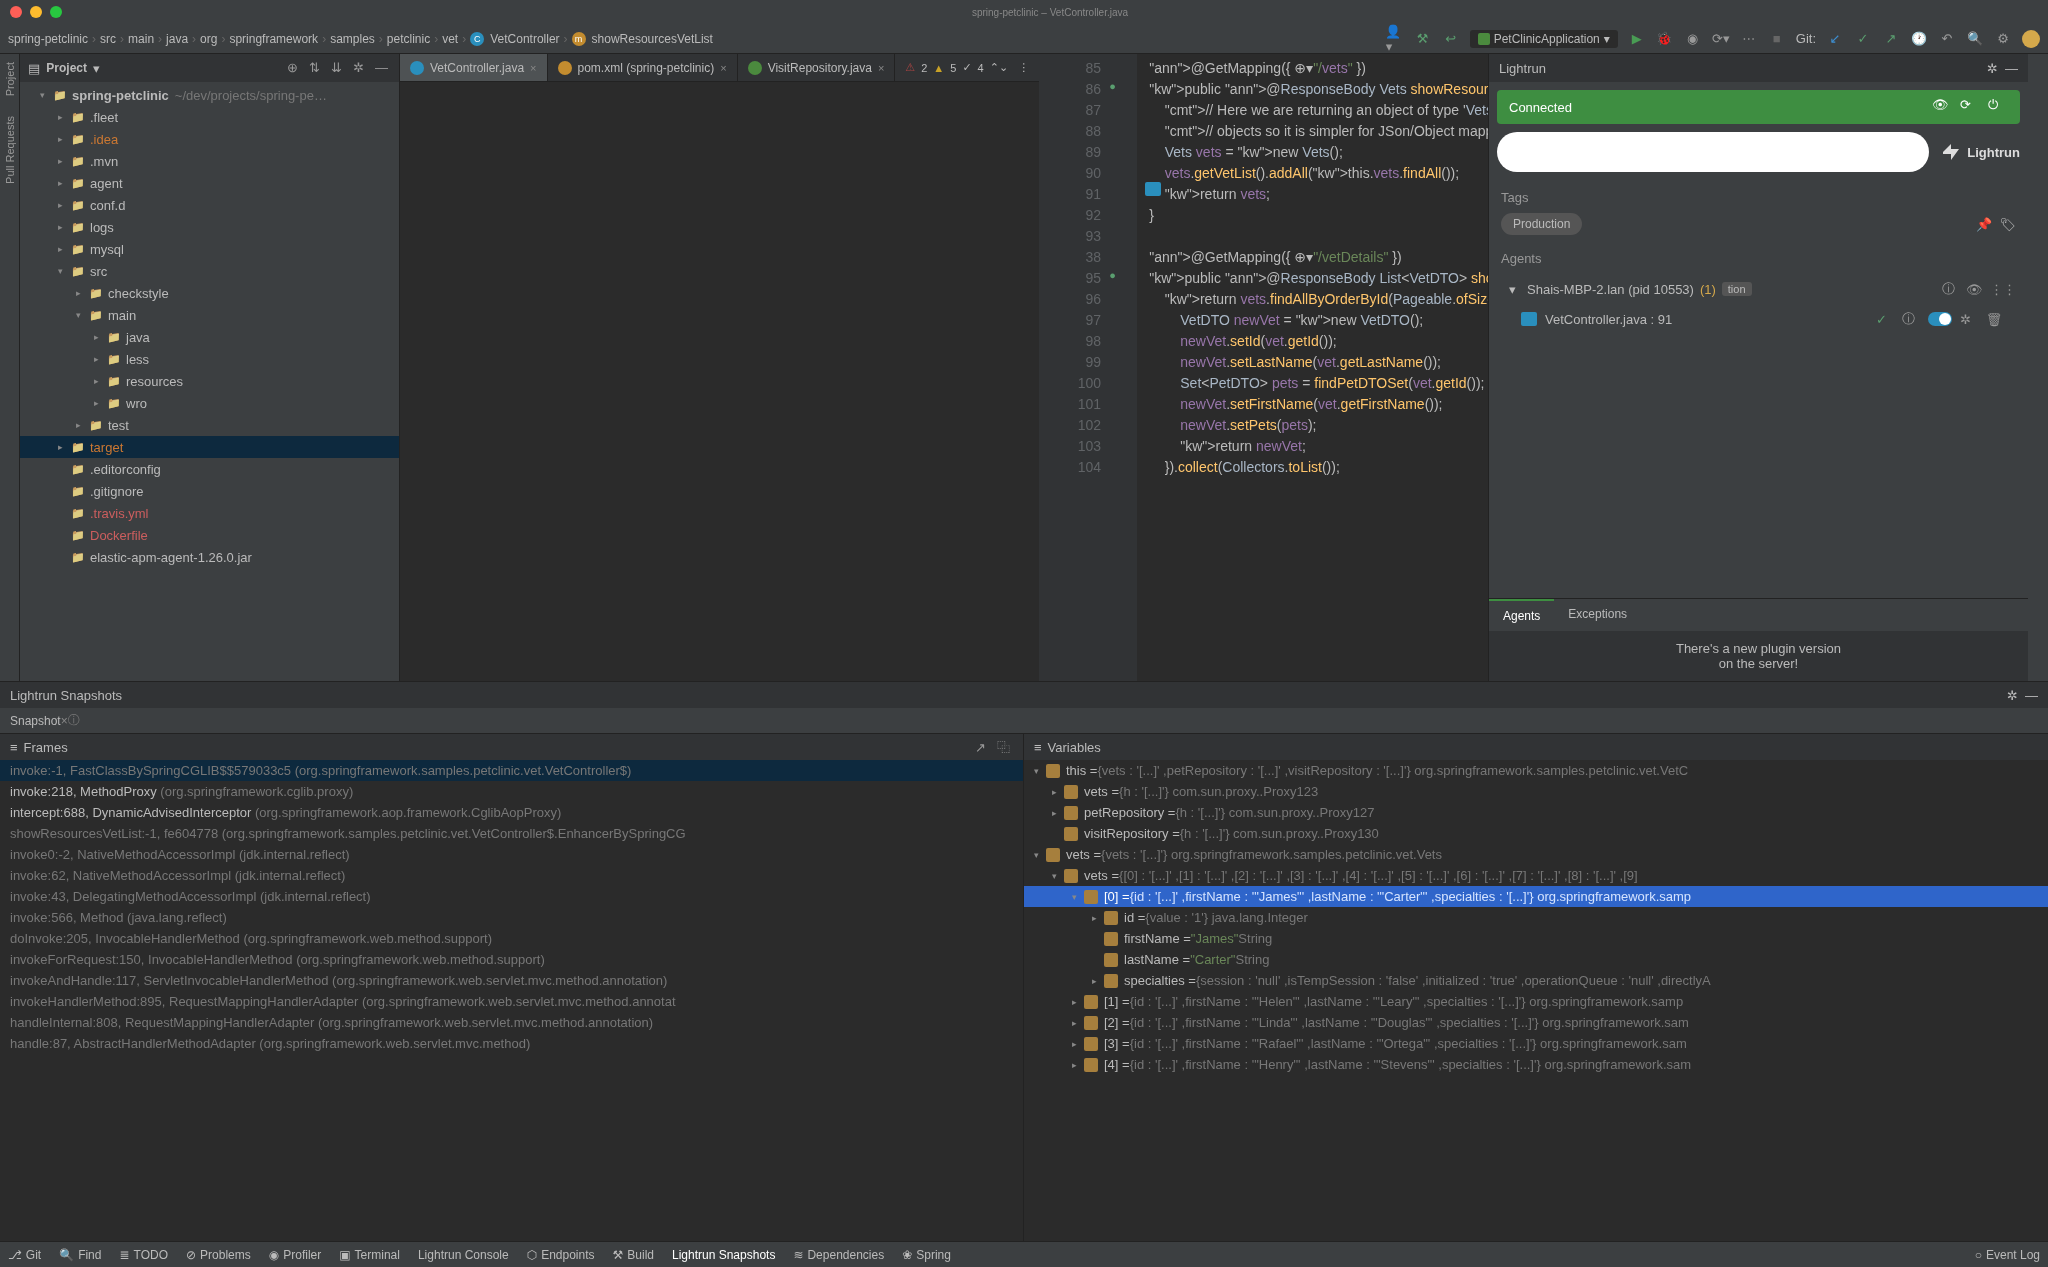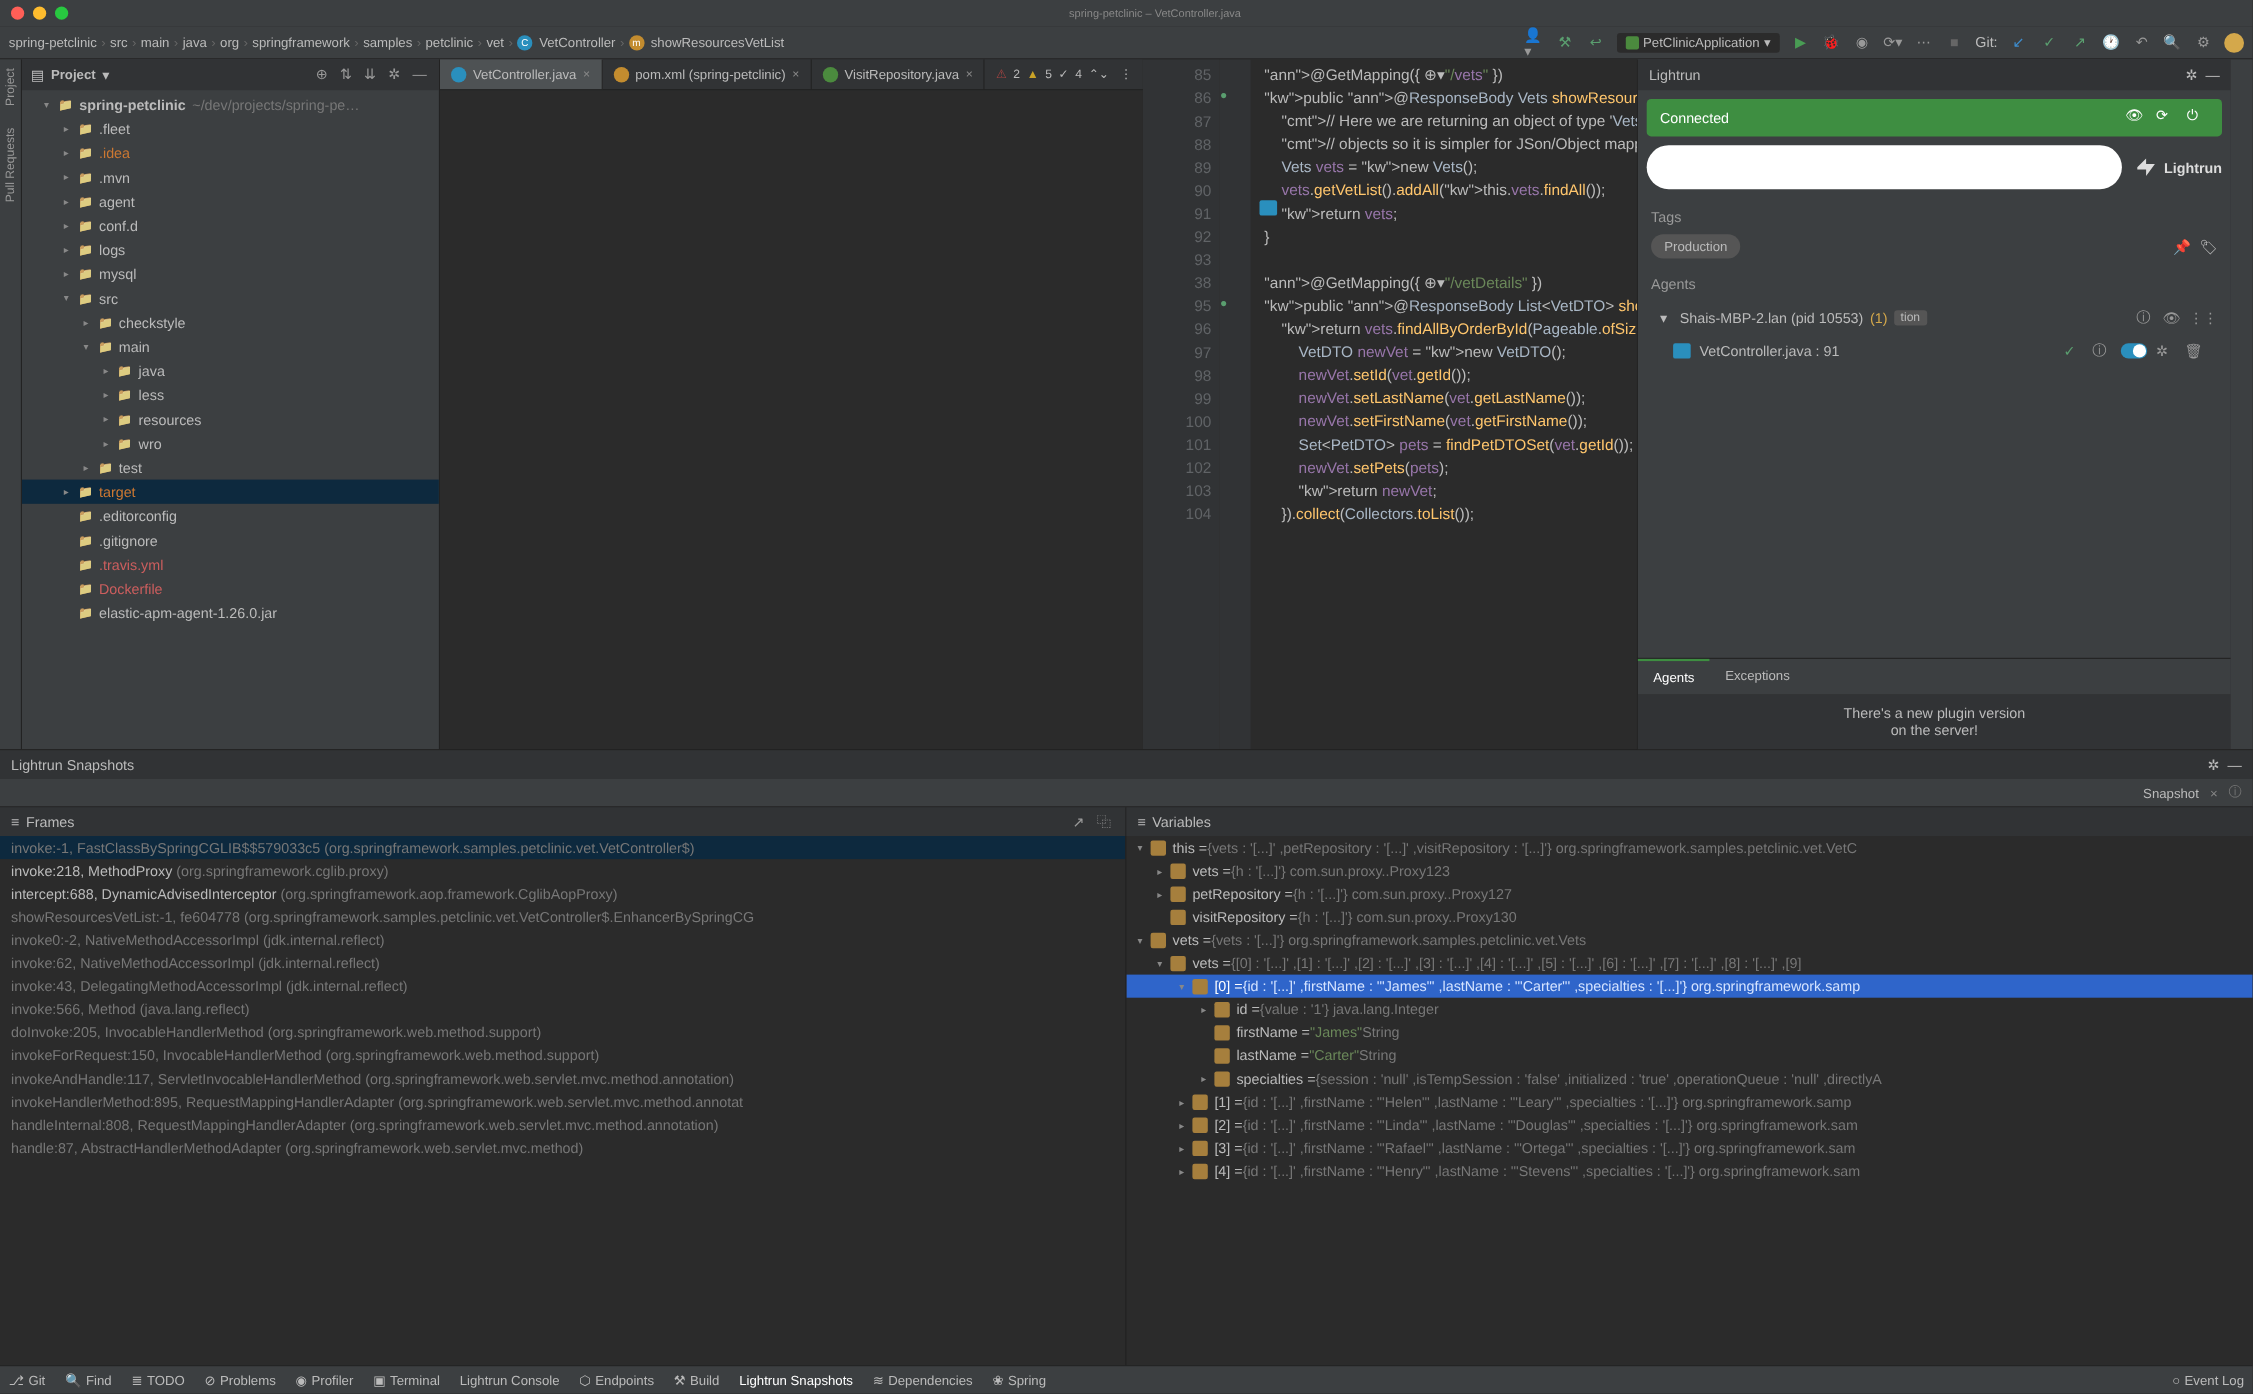--- a/index.html
+++ b/index.html
@@ -95,21 +95,21 @@
 .lr-btabs { display: flex; border-top: 1px solid #222; margin-top: auto; }
 .lr-btab { padding: 8px 14px; font-size: 12px; }
 .lr-btab.active { border-top: 2px solid #3e8e41; color: #fff; }
 .lr-notice { padding: 10px 14px; background: #313335; color: #bbb; text-align: center; }
 .right-strip { width: 20px; background: #3c3f41; }
 
 
 .snapshots { height: 560px; background: #2b2b2b; border-top: 1px solid #222; display: flex; flex-direction: column; }
 .snap-head { height: 26px; background: #313335; display: flex; align-items: center; padding: 0 10px; }
 .snap-head .spacer { flex: 1; }
-.snap-tabs { height: 26px; display: flex; align-items: center; padding: 0 10px; gap: 10px; border-bottom: 1px solid #222; font-size: 12px; background: #3c3f41; justify-content: flex-end; }
+.snap-tabs { height: 26px; display: flex; align-items: center; padding: 0 10px; border-bottom: 1px solid #222; font-size: 12px; background: #3c3f41; }
 .snap-tabs .st { padding: 4px 0; }
 .snap-tabs .info { color: #777; }
 .snap-body { flex: 1; display: flex; min-height: 0; }
 .frames { width: 50%; display: flex; flex-direction: column; border-right: 1px solid #222; }
 .vars { width: 50%; display: flex; flex-direction: column; }
 .panel-h { height: 26px; background: #313335; display: flex; align-items: center; padding: 0 10px; gap: 6px; }
 .panel-h .spacer { flex: 1; }
 .panel-h .phicon { width: 16px; color: #999; }
 .list { flex: 1; overflow: auto; font-size: 13px; }
 .frow { padding: 3px 10px; white-space: nowrap; }
@@ -420,22 +420,22 @@
           <div class="cline">    <span class="fld">vets</span>.<span class="mtd">getVetList</span>().<span class="mtd">addAll</span>(<span class="&lt;span">"kw"</span>&gt;this.<span class="fld">vets</span>.<span class="mtd">findAll</span>());</div>
           <div class="cline">    <span class="&lt;span">"kw"</span>&gt;return <span class="fld">vets</span>;</div>
           <div class="cline">}</div>
           <div class="cline"></div>
           <div class="cline"><span class="&lt;span">"ann"</span>&gt;@GetMapping({ ⊕▾<span class="str">"/vetDetails"</span> })</div>
           <div class="cline"><span class="&lt;span">"kw"</span>&gt;public <span class="&lt;span">"ann"</span>&gt;@<span class="typ">ResponseBody</span> <span class="typ">List</span>&lt;<span class="typ">VetDTO</span>&gt; <span class="mtd">showDetailedResourcesVetList</span>(<span class="&lt;span">"kw"</span>&gt;int <span class="fld">page</span>) {</div>
           <div class="cline">    <span class="&lt;span">"kw"</span>&gt;return <span class="fld">vets</span>.<span class="mtd">findAllByOrderById</span>(<span class="typ">Pageable</span>.<span class="mtd">ofSize</span>(5).<span class="mtd">withPage</span>(<span class="fld">page</span>)).<span class="mtd">stream</span>().<span class="mtd">map</span>(ve</div>
           <div class="cline">        <span class="typ">VetDTO</span> <span class="fld">newVet</span> = <span class="&lt;span">"kw"</span>&gt;new <span class="typ">VetDTO</span>();</div>
           <div class="cline">        <span class="fld">newVet</span>.<span class="mtd">setId</span>(<span class="fld">vet</span>.<span class="mtd">getId</span>());</div>
           <div class="cline">        <span class="fld">newVet</span>.<span class="mtd">setLastName</span>(<span class="fld">vet</span>.<span class="mtd">getLastName</span>());</div>
+          <div class="cline">        <span class="typ">Set</span>&lt;<span class="typ">PetDTO</span>&gt; <span class="fld">pets</span> = <span class="mtd">findPetDTOSet</span>(<span class="fld">vet</span>.<span class="mtd">getId</span>());</div>
           <div class="cline">        <span class="fld">newVet</span>.<span class="mtd">setFirstName</span>(<span class="fld">vet</span>.<span class="mtd">getFirstName</span>());</div>
-          <div class="cline">        <span class="typ">Set</span>&lt;<span class="typ">PetDTO</span>&gt; <span class="fld">pets</span> = <span class="mtd">findPetDTOSet</span>(<span class="fld">vet</span>.<span class="mtd">getId</span>());</div>
           <div class="cline">        <span class="fld">newVet</span>.<span class="mtd">setPets</span>(<span class="fld">pets</span>);</div>
           <div class="cline">        <span class="&lt;span">"kw"</span>&gt;return <span class="fld">newVet</span>;</div>
           <div class="cline">    }).<span class="mtd">collect</span>(<span class="typ">Collectors</span>.<span class="mtd">toList</span>());</div>
         </div>
     </div>
   </div>
 
   <div class="lightrun">
     <div class="lr-head">
       <span>Lightrun</span>

